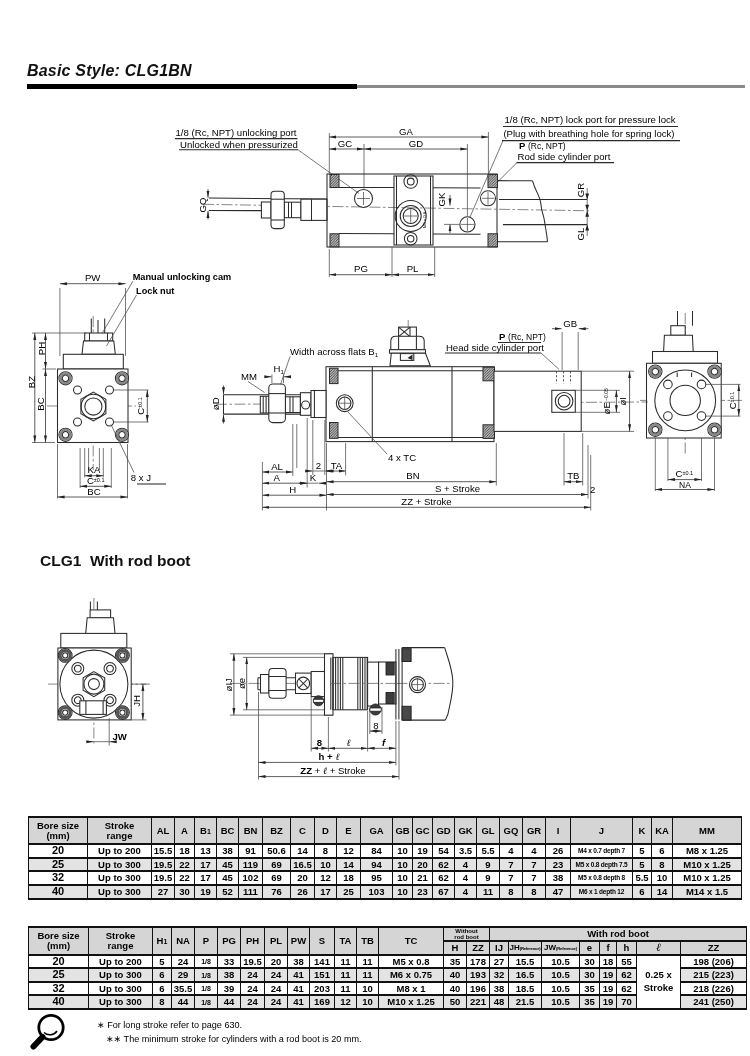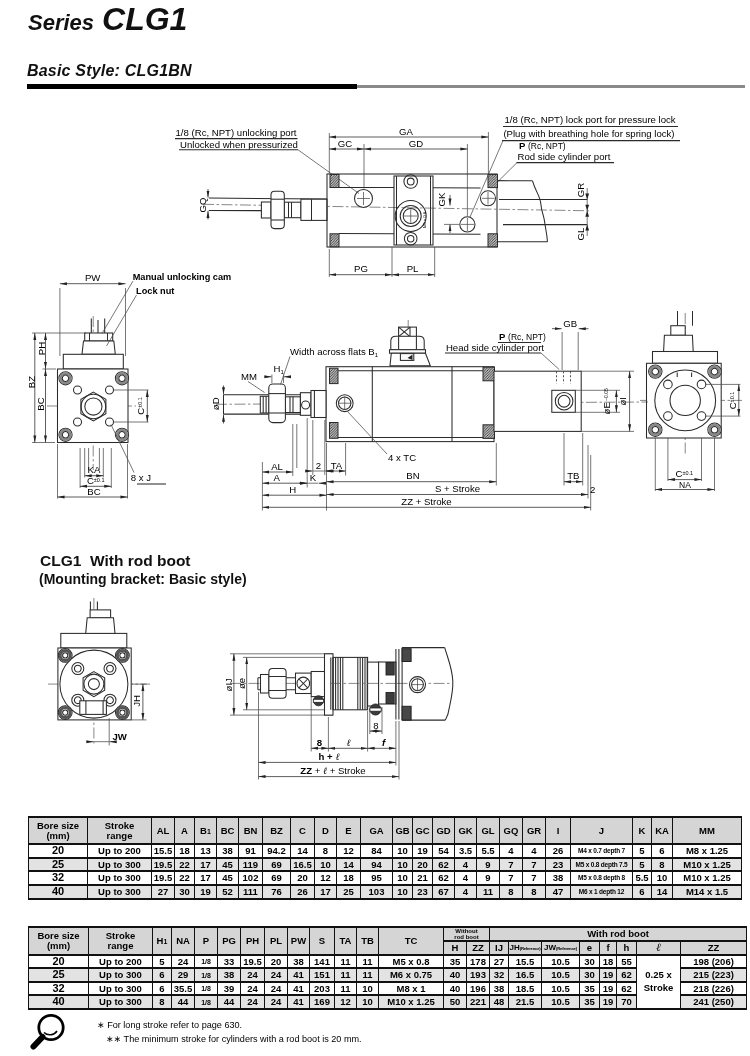--- a/index.html
+++ b/index.html
@@ -22,26 +22,24 @@
   td{font-size:9.5px;background:#fff;line-height:9.5px;}
   tr.g td{background:#e3e3e3;}
   .bore{font-size:11px;}
   .sm{font-size:7px;}
   .jc{font-size:6.5px;letter-spacing:-0.2px;}
   .fn{font-size:9.1px;color:#000;}
 </style>
 </head>
 <body>
 <div class="page">
-  <div class="abs title"><span class="s1">Series</span><span class="s2">CLG1</span></div>
   <div class="abs h2">Basic Style: CLG1BN</div>
   <div class="abs barb"></div>
   <div class="abs barg"></div>
   <div class="abs h3">CLG1&nbsp; With rod boot</div>
-  <div class="abs h4">(Mounting bracket: Basic style)</div>
   <table class="abs t1">
     <colgroup>
         <col style="width:59px">
         <col style="width:64px">
         <col style="width:23px">
         <col style="width:20px">
         <col style="width:22px">
         <col style="width:22px">
         <col style="width:24px">
         <col style="width:28px">
@@ -90,21 +88,21 @@
           <th>MM</th>
         </tr>
     <tr style="height:13.7px">
           <td class="bore">20</td>
           <td>Up to 200</td>
           <td>15.5</td>
           <td>18</td>
           <td>13</td>
           <td>38</td>
           <td>91</td>
-          <td>94.2</td>
+          <td>50.6</td>
           <td>14</td>
           <td>8</td>
           <td>12</td>
           <td>84</td>
           <td>10</td>
           <td>19</td>
           <td>54</td>
           <td>3.5</td>
           <td>5.5</td>
           <td>4</td>

